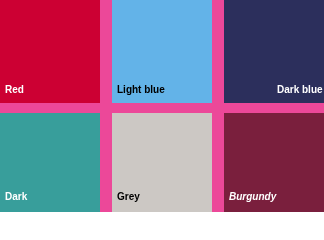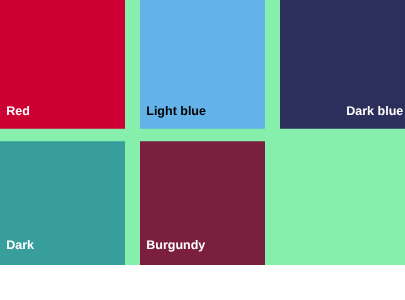--- a/index.html
+++ b/index.html
@@ -14,21 +14,21 @@
     font-family: "Liberation Sans", sans-serif;
   }
   #palette-grid {
     width: 324px;
     height: 216px;
     display: grid;
     grid-template-columns: 100px 100px 100px;
     grid-template-rows: 103px 99px;
     column-gap: 12px;
     row-gap: 10px;
-    background: #86efac;
+    background: #ec4899;
   }
   .swatch {
     position: relative;
     width: 100%;
     height: 100%;
     box-sizing: border-box;
     display: flex;
     align-items: flex-end;
     justify-content: flex-start;
     overflow: hidden;
@@ -61,18 +61,21 @@
   </div>
 
   <div class="swatch row-1" style="background-color: rgb(44, 47, 92);">
     <span class="swatch-label" style="color: rgb(255, 255, 255); margin-left: 48px;">Dark blue</span>
   </div>
 
   <div class="swatch row-2" style="background-color: rgb(56, 158, 155);">
     <span class="swatch-label" style="color: rgb(255, 255, 255);">Dark</span>
   </div>
 
+  <div class="swatch row-2" style="background-color: rgb(204, 200, 196);">
+    <span class="swatch-label" style="color: rgb(0, 0, 0);">Grey</span>
+  </div>
 
-  <div class="swatch row-2" style="background-color: rgb(122, 31, 61);">
+  <div class="swatch row-2" style="background-color: rgb(122, 31, 61); font-style: italic;">
     <span class="swatch-label" style="color: rgb(255, 255, 255);">Burgundy</span>
   </div>
 
 </div>
 
 </body></html>

